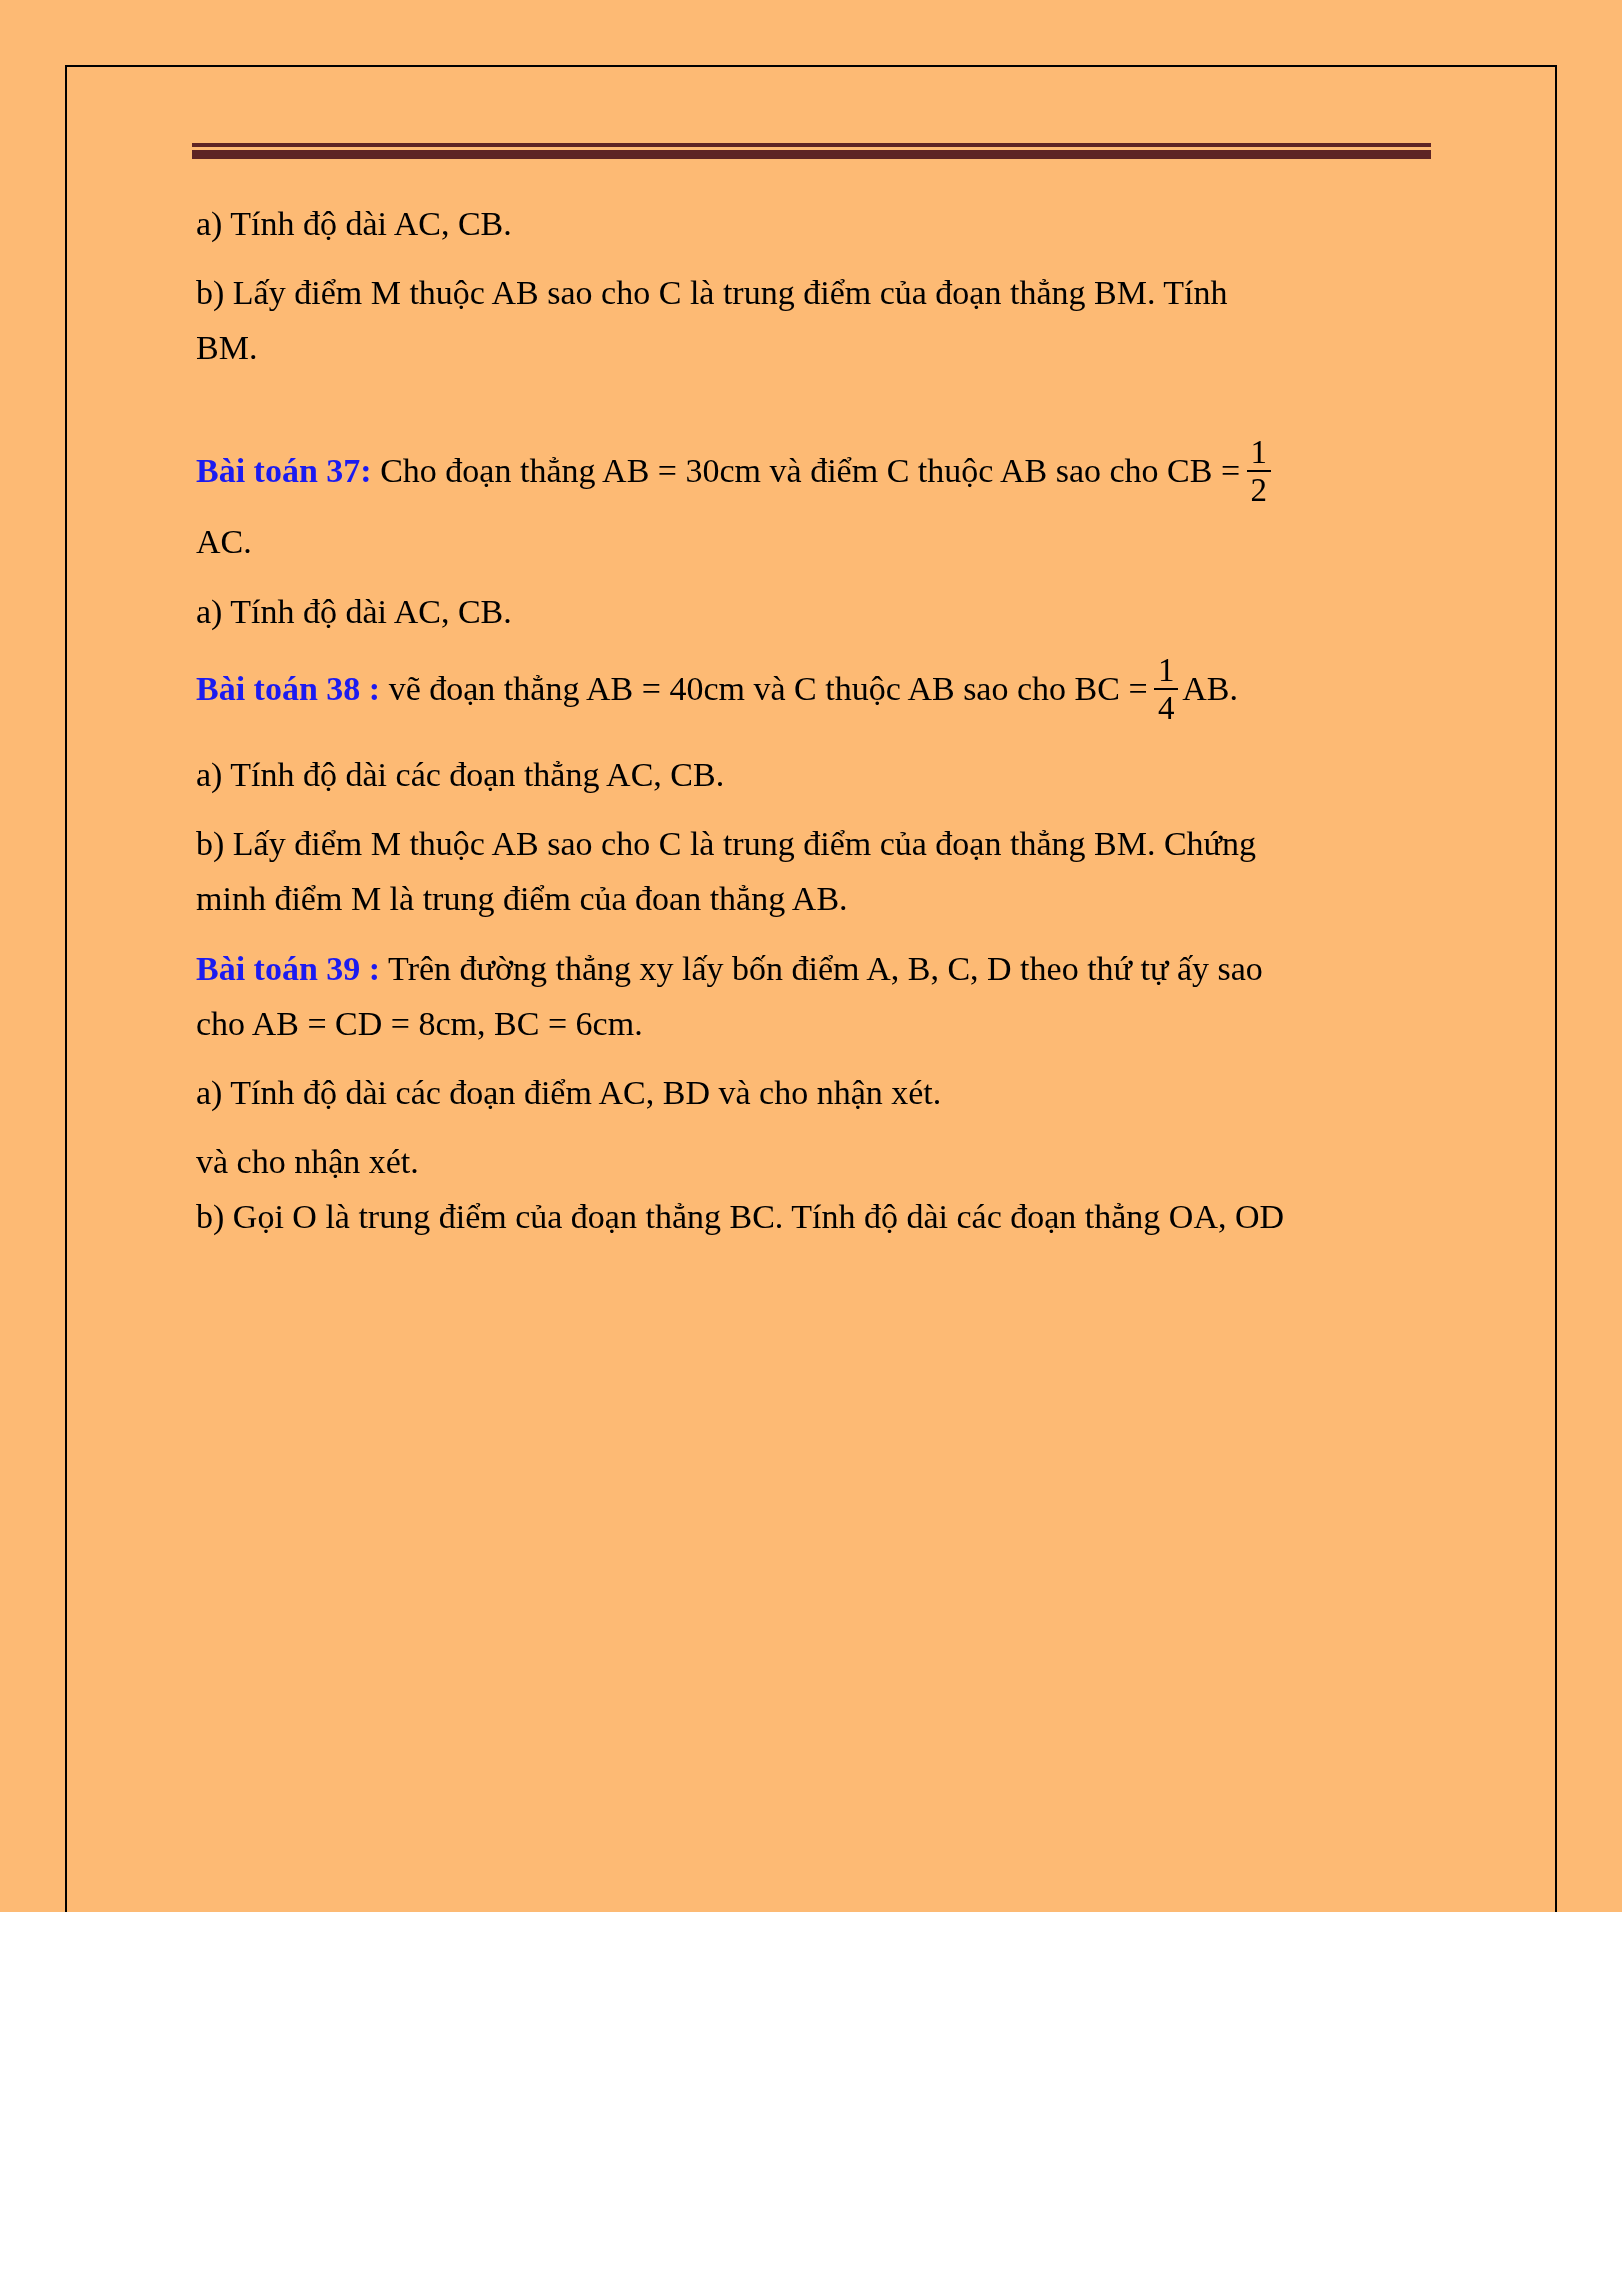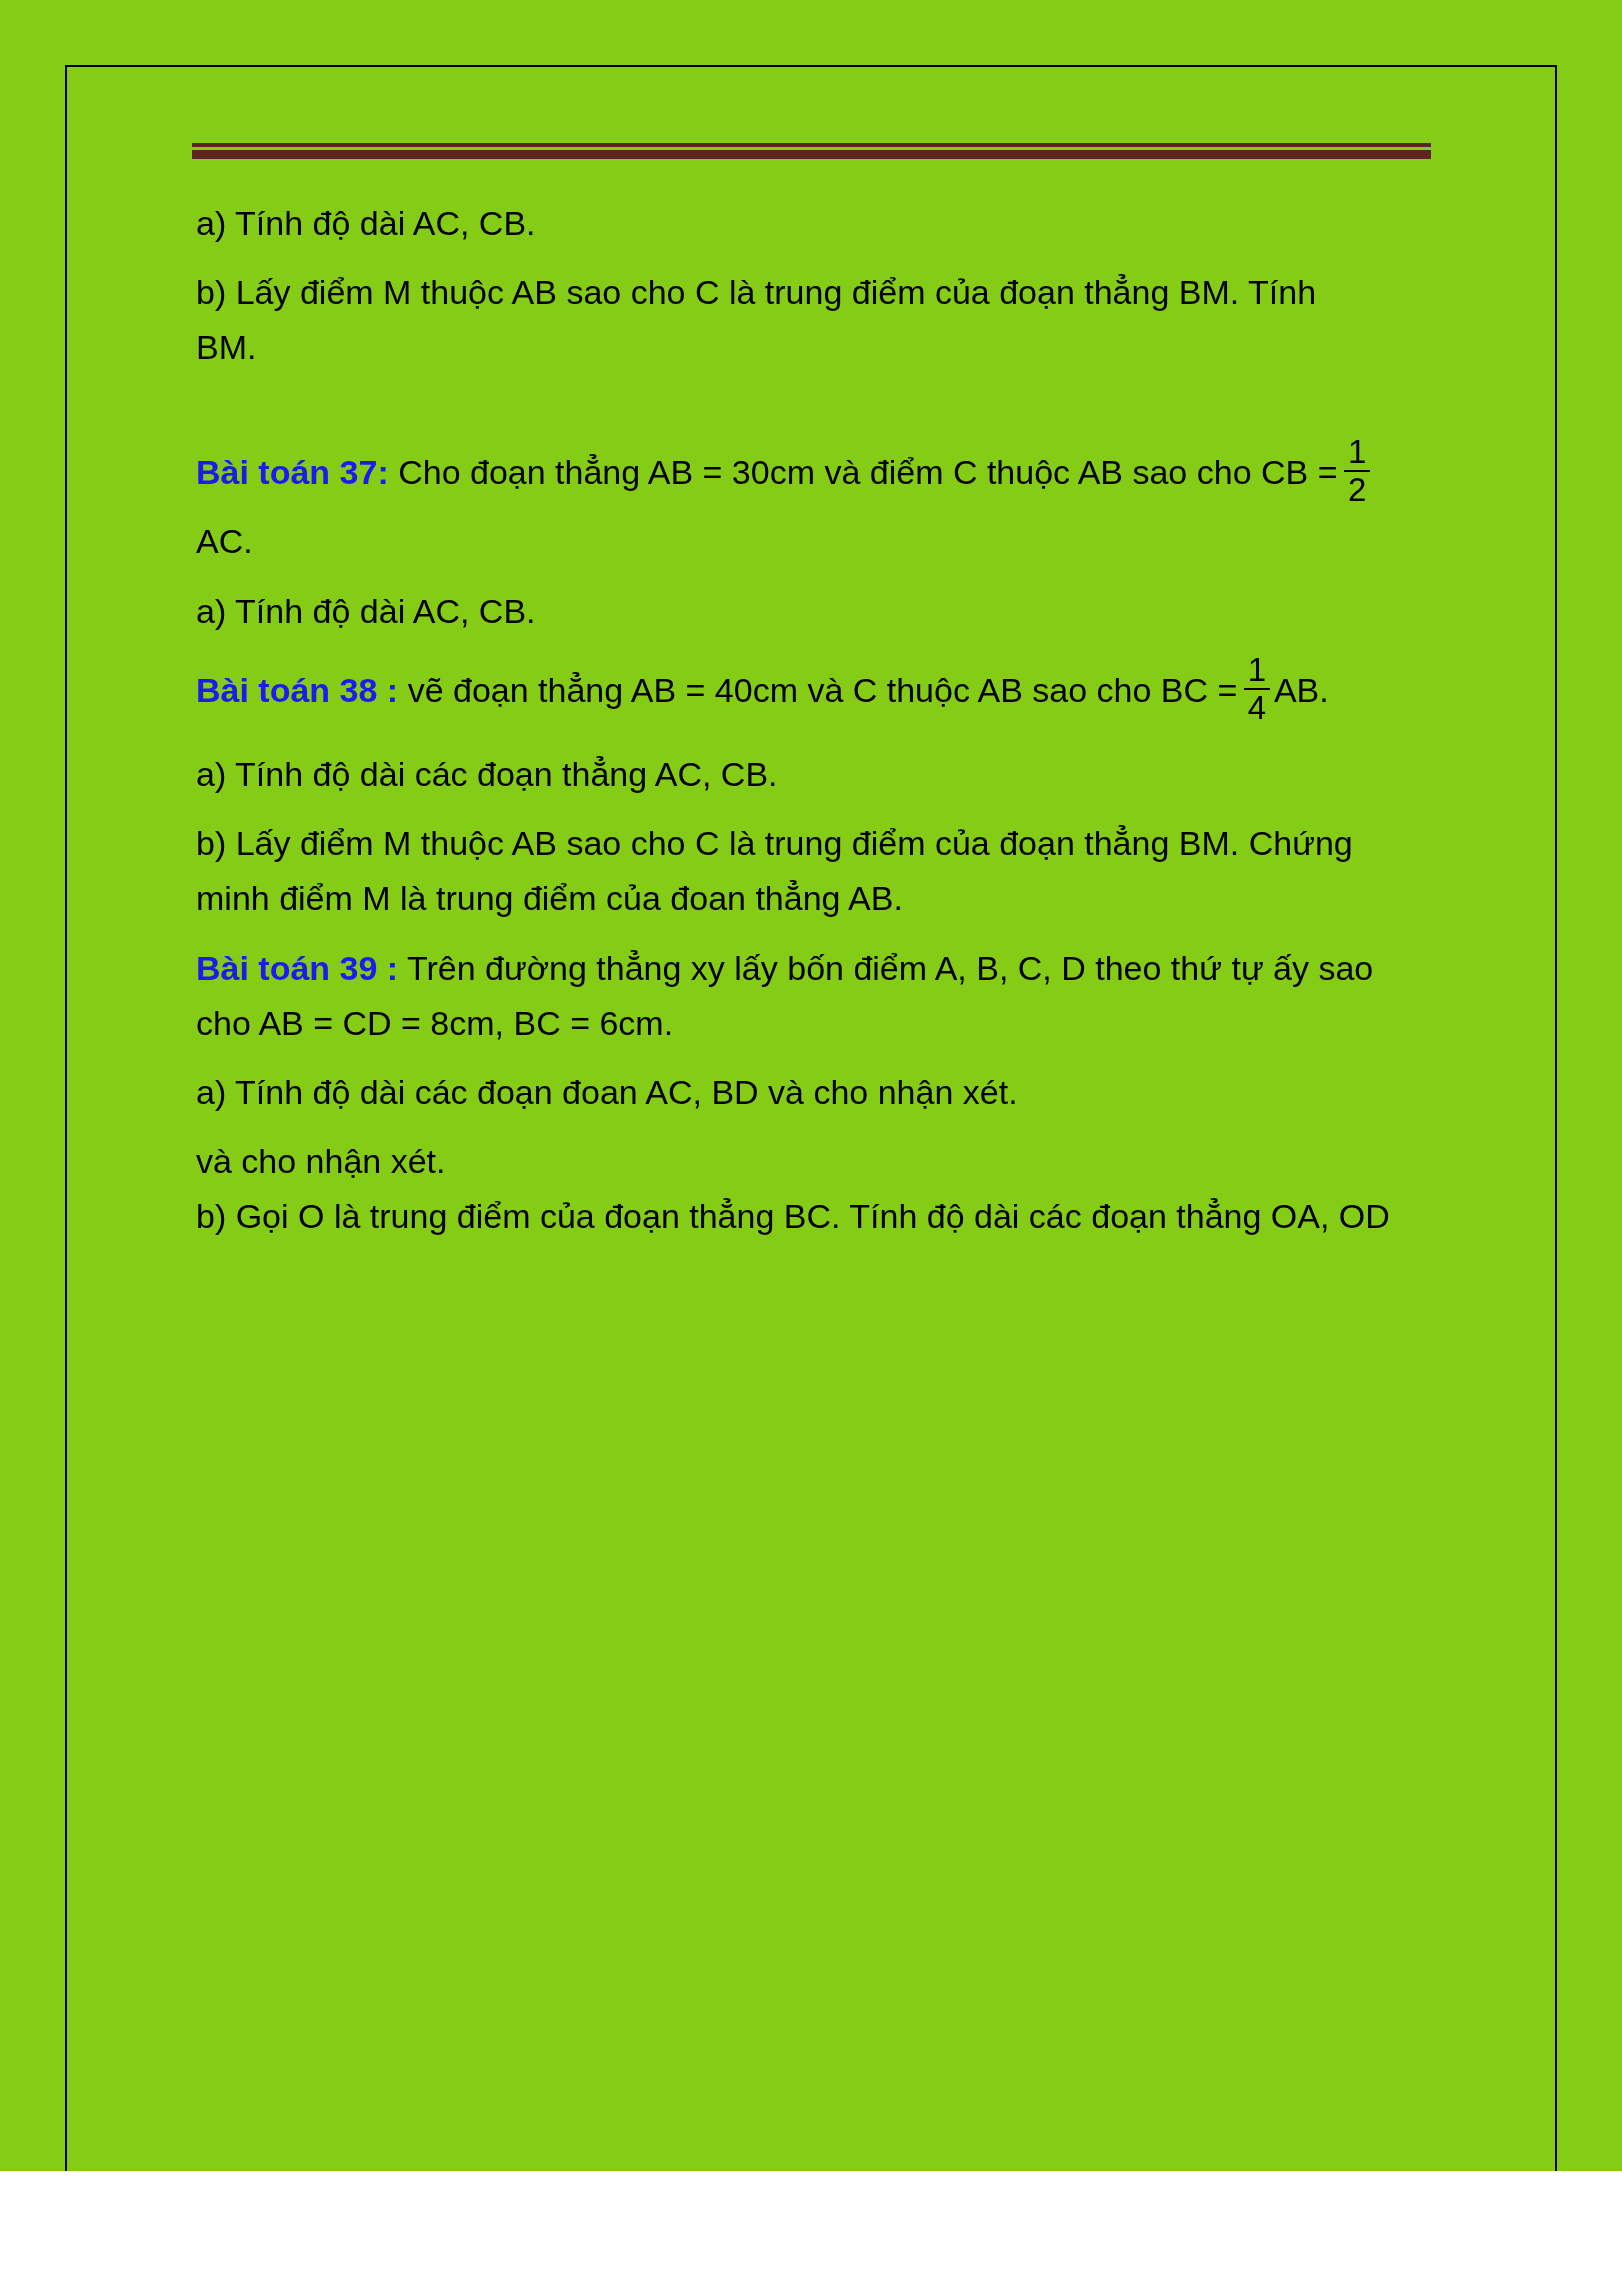--- a/index.html
+++ b/index.html
@@ -3,23 +3,23 @@
 <meta charset="utf-8">
 <style>
   html, body {
     margin: 0;
     padding: 0;
     background: #ffffff;
   }
   .page {
     position: relative;
     width: 1623px;
-    height: 2171px;
-    background: #84cc16;
-    font-family: Liberation Sans, sans-serif;
+    height: 1912px;
+    background: #fdba74;
+    font-family: Liberation Serif, serif;
     color: #000000;
     overflow: hidden;
   }
   .page-border {
     position: absolute;
     left: 65px;
     top: 65px;
     width: 1488px;
     height: 2161px;
     border: 2.6px solid #000000;
@@ -124,21 +124,21 @@
       <span class="line">b) Lấy điểm M thuộc AB sao cho C là trung điểm của đoạn thẳng BM. Chứng</span>
       <span class="line">minh điểm M là trung điểm của đoan thẳng AB.</span>
     </p>
 
     <p class="para">
       <span class="line"><span class="label">Bài toán 39 :</span> <span>Trên đường thẳng xy lấy bốn điểm A, B, C, D theo thứ tự ấy sao</span></span>
       <span class="line">cho AB = CD = 8cm, BC = 6cm.</span>
     </p>
 
     <p class="para">
-      <span class="line">a) Tính độ dài các đoạn đoan AC, BD và cho nhận xét.</span>
+      <span class="line">a) Tính độ dài các đoạn điểm AC, BD và cho nhận xét.</span>
     </p>
 
     <p class="para">
       <span class="line">và cho nhận xét.</span>
       <span class="line">b) Gọi O là trung điểm của đoạn thẳng BC. Tính độ dài các đoạn thẳng OA, OD</span>
     </p>
 
   </div>
 </div>
 

